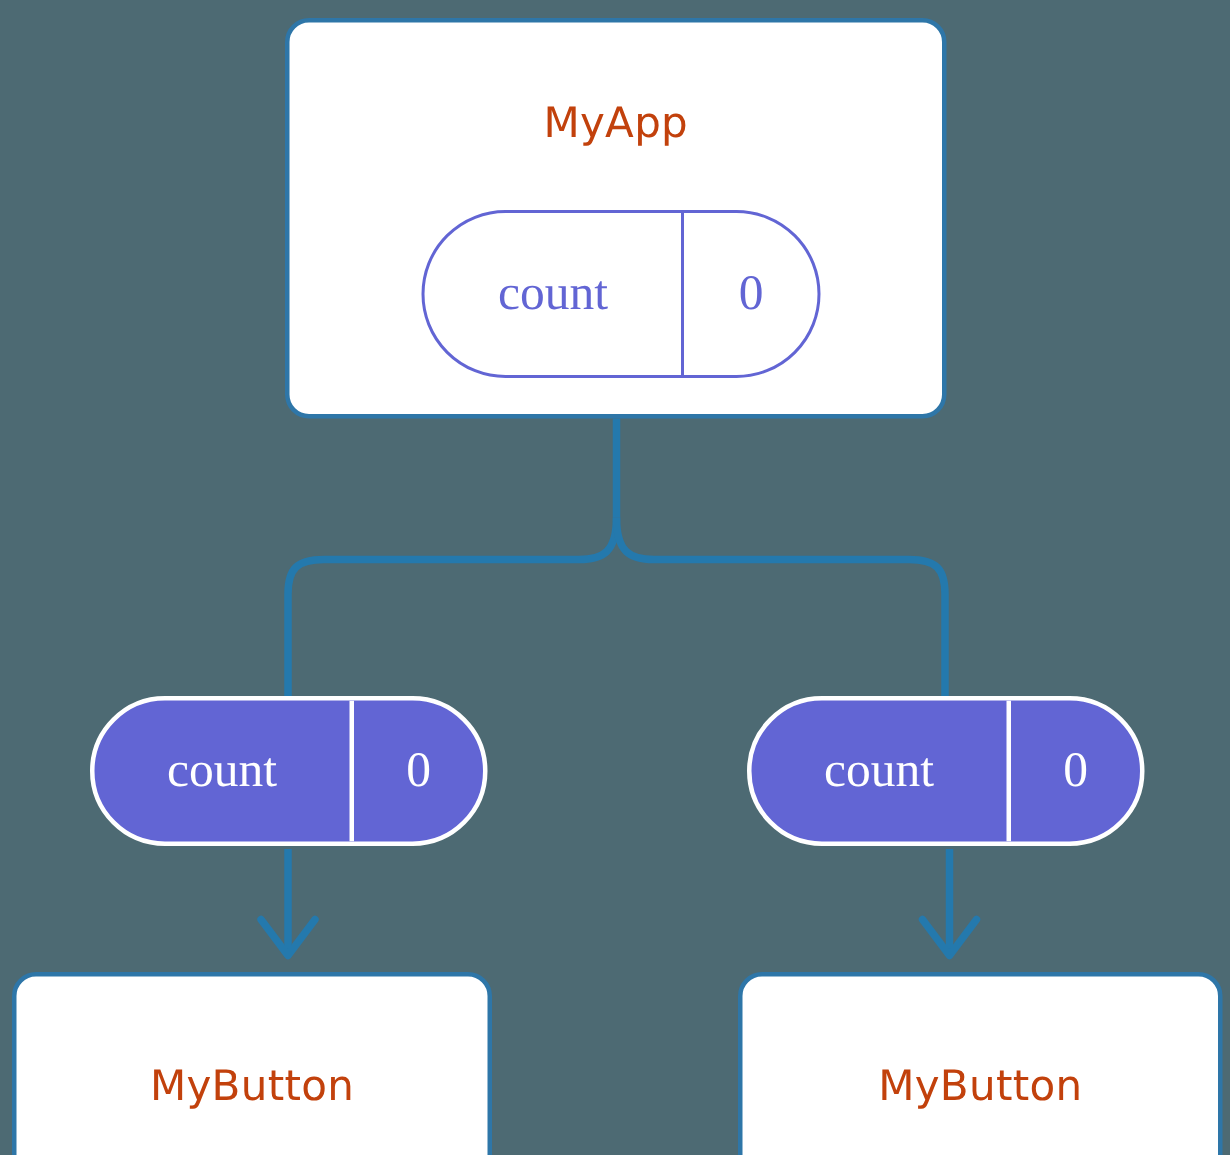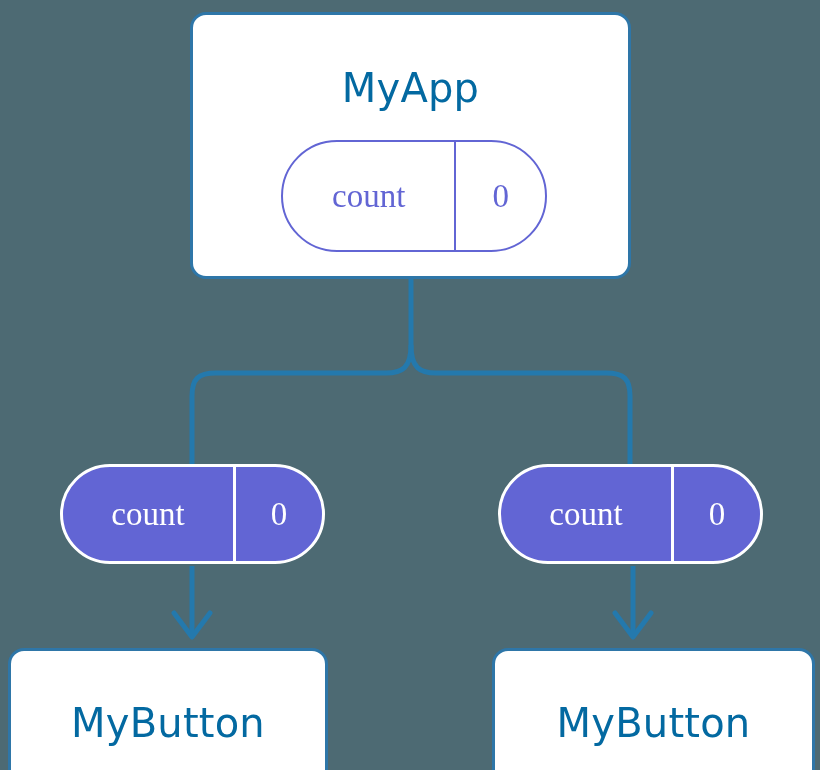--- a/index.html
+++ b/index.html
@@ -32,22 +32,22 @@
   
   .component-box {
     position: absolute;
     box-sizing: border-box;
     background: #ffffff;
     border: 3px solid #2e76a8;
     border-radius: 16px;
     z-index: 2;
   }
   .component-title {
-    color: #0369a1;
-    font-size: 40px;
+    color: #c2410c;
+    font-size: 28px;
     font-weight: 400;
     letter-spacing: 0.2px;
     white-space: nowrap;
   }
 
   #myapp-box {
     left: 190px;
     top: 12px;
     width: 441px;
     height: 267px;

